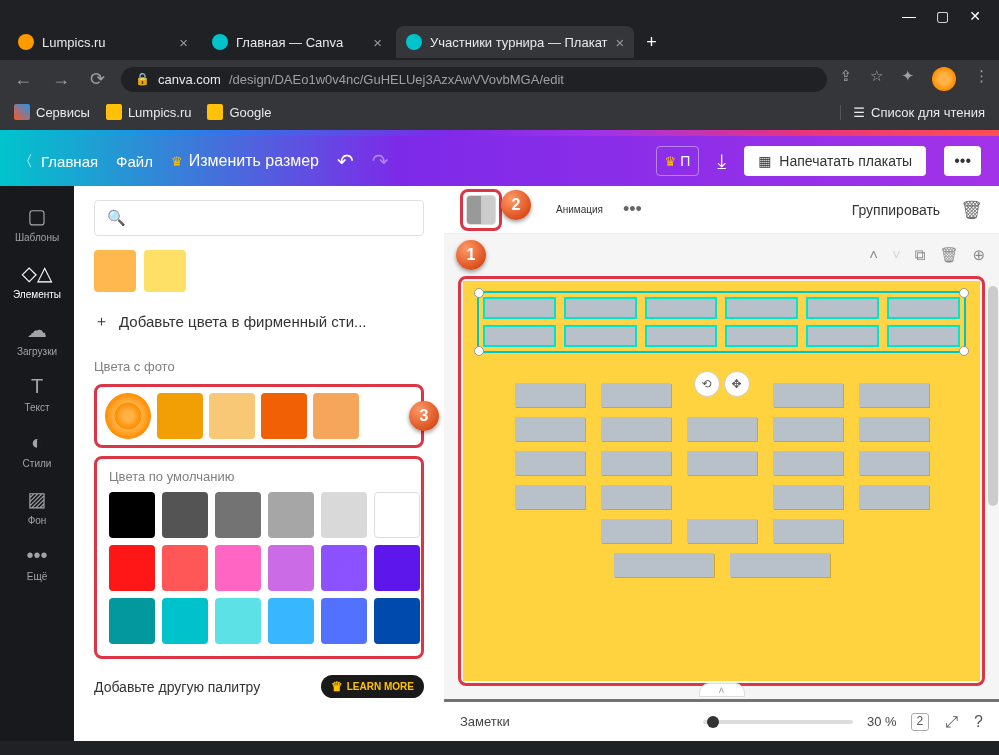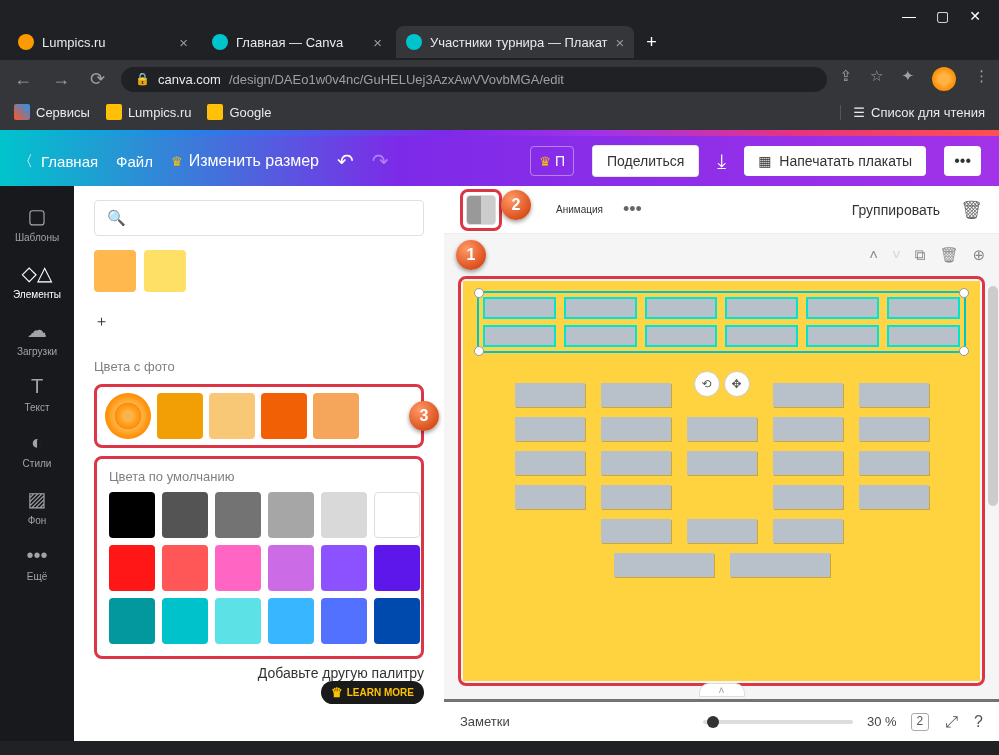--- a/index.html
+++ b/index.html
@@ -64,21 +64,21 @@
 
 .photo-colors-box { border: 3px solid #dc3545; border-radius: 8px; padding: 6px 8px; display: flex; gap: 6px; position: relative; }
 .photo-swatch { width: 46px; height: 46px; border-radius: 4px; }
 .orange-slice { width: 46px; height: 46px; border-radius: 50%; background: radial-gradient(circle, #ffb347 15%, #ff8c00 40%, #ffb347 42%, #ff8c00 70%); position: relative; }
 
 .default-colors-box { border: 3px solid #dc3545; border-radius: 8px; padding: 10px 12px 12px; margin-top: 8px; }
 .default-grid { display: grid; grid-template-columns: repeat(6, 1fr); gap: 7px; margin-top: 8px; }
 .def-swatch { width: 46px; height: 46px; border-radius: 4px; }
 .white-sw { border: 1px solid #ddd; }
 
-.palette-footer { display: flex; align-items: flex-end; justify-content: space-between; margin-top: 6px; font-size: 14px; color: #333; flex-direction: column; }
+.palette-footer { display: flex; align-items: center; justify-content: space-between; margin-top: 16px; font-size: 14px; color: #333; }
 .learn-btn { background: #1a1a1a; color: #ffc200; border-radius: 14px; padding: 4px 10px; font-size: 10px; font-weight: 700; display: flex; align-items: center; gap: 4px; }
 
 .canvas-area { flex: 1; display: flex; flex-direction: column; }
 .context-bar { display: flex; align-items: center; gap: 20px; padding: 8px 16px; border-bottom: 1px solid #eee; height: 48px; }
 .color-btn-box { border: 3px solid #dc3545; border-radius: 8px; padding: 3px; position: relative; }
 .color-btn { width: 30px; height: 30px; border-radius: 4px; background: linear-gradient(90deg, #999 50%, #ccc 50%); border: 1px solid #ddd; }
 .ctx-label { color: #333; font-size: 10px; font-weight: 500; }
 .ctx-more { color: #666; font-size: 18px; }
 .ctx-spacer { flex: 1; }
 .group-btn { color: #333; font-size: 14px; font-weight: 500; }
@@ -191,21 +191,20 @@
     </div>
   <div class="undo-redo">
     <span>↶</span>
     <span style="opacity:.4">↷</span>
   </div>
   <span class="header-spacer"></span>
   <div class="pro-btn">
       <span class="crown">♛</span>
       <span>П</span>
     </div>
-  <div class="share-btn">Поделиться</div>
   <span class="dl-btn">⤓</span>
   <div class="print-btn">
       <span>▦</span>
       <span>Напечатать плакаты</span>
     </div>
   <div class="more-btn">•••</div>
 </div>
 
 <div class="editor">
 
@@ -243,20 +242,21 @@
   <div class="side-panel">
     <div class="search-box">
       <span>🔍</span>
     </div>
     <div class="doc-colors">
       <div class="swatch" style="background:#ffb84d"></div>
       <div class="swatch" style="background:#ffe066"></div>
     </div>
     <div class="brand-row">
       <span>＋</span>
+      <span>Добавьте цвета в фирменный сти...</span>
     </div>
 
     <div class="section-label">Цвета с фото</div>
     <div class="photo-colors-box">
       <div class="orange-slice"></div>
       <div class="photo-swatch" style="background:#f29f05"></div>
       <div class="photo-swatch" style="background:#f8c877"></div>
       <div class="photo-swatch" style="background:#f26005"></div>
       <div class="photo-swatch" style="background:#f5a65b"></div>
       <div class="step-badge" style="right:-18px; top:50%; transform:translateY(-50%);">3</div>

